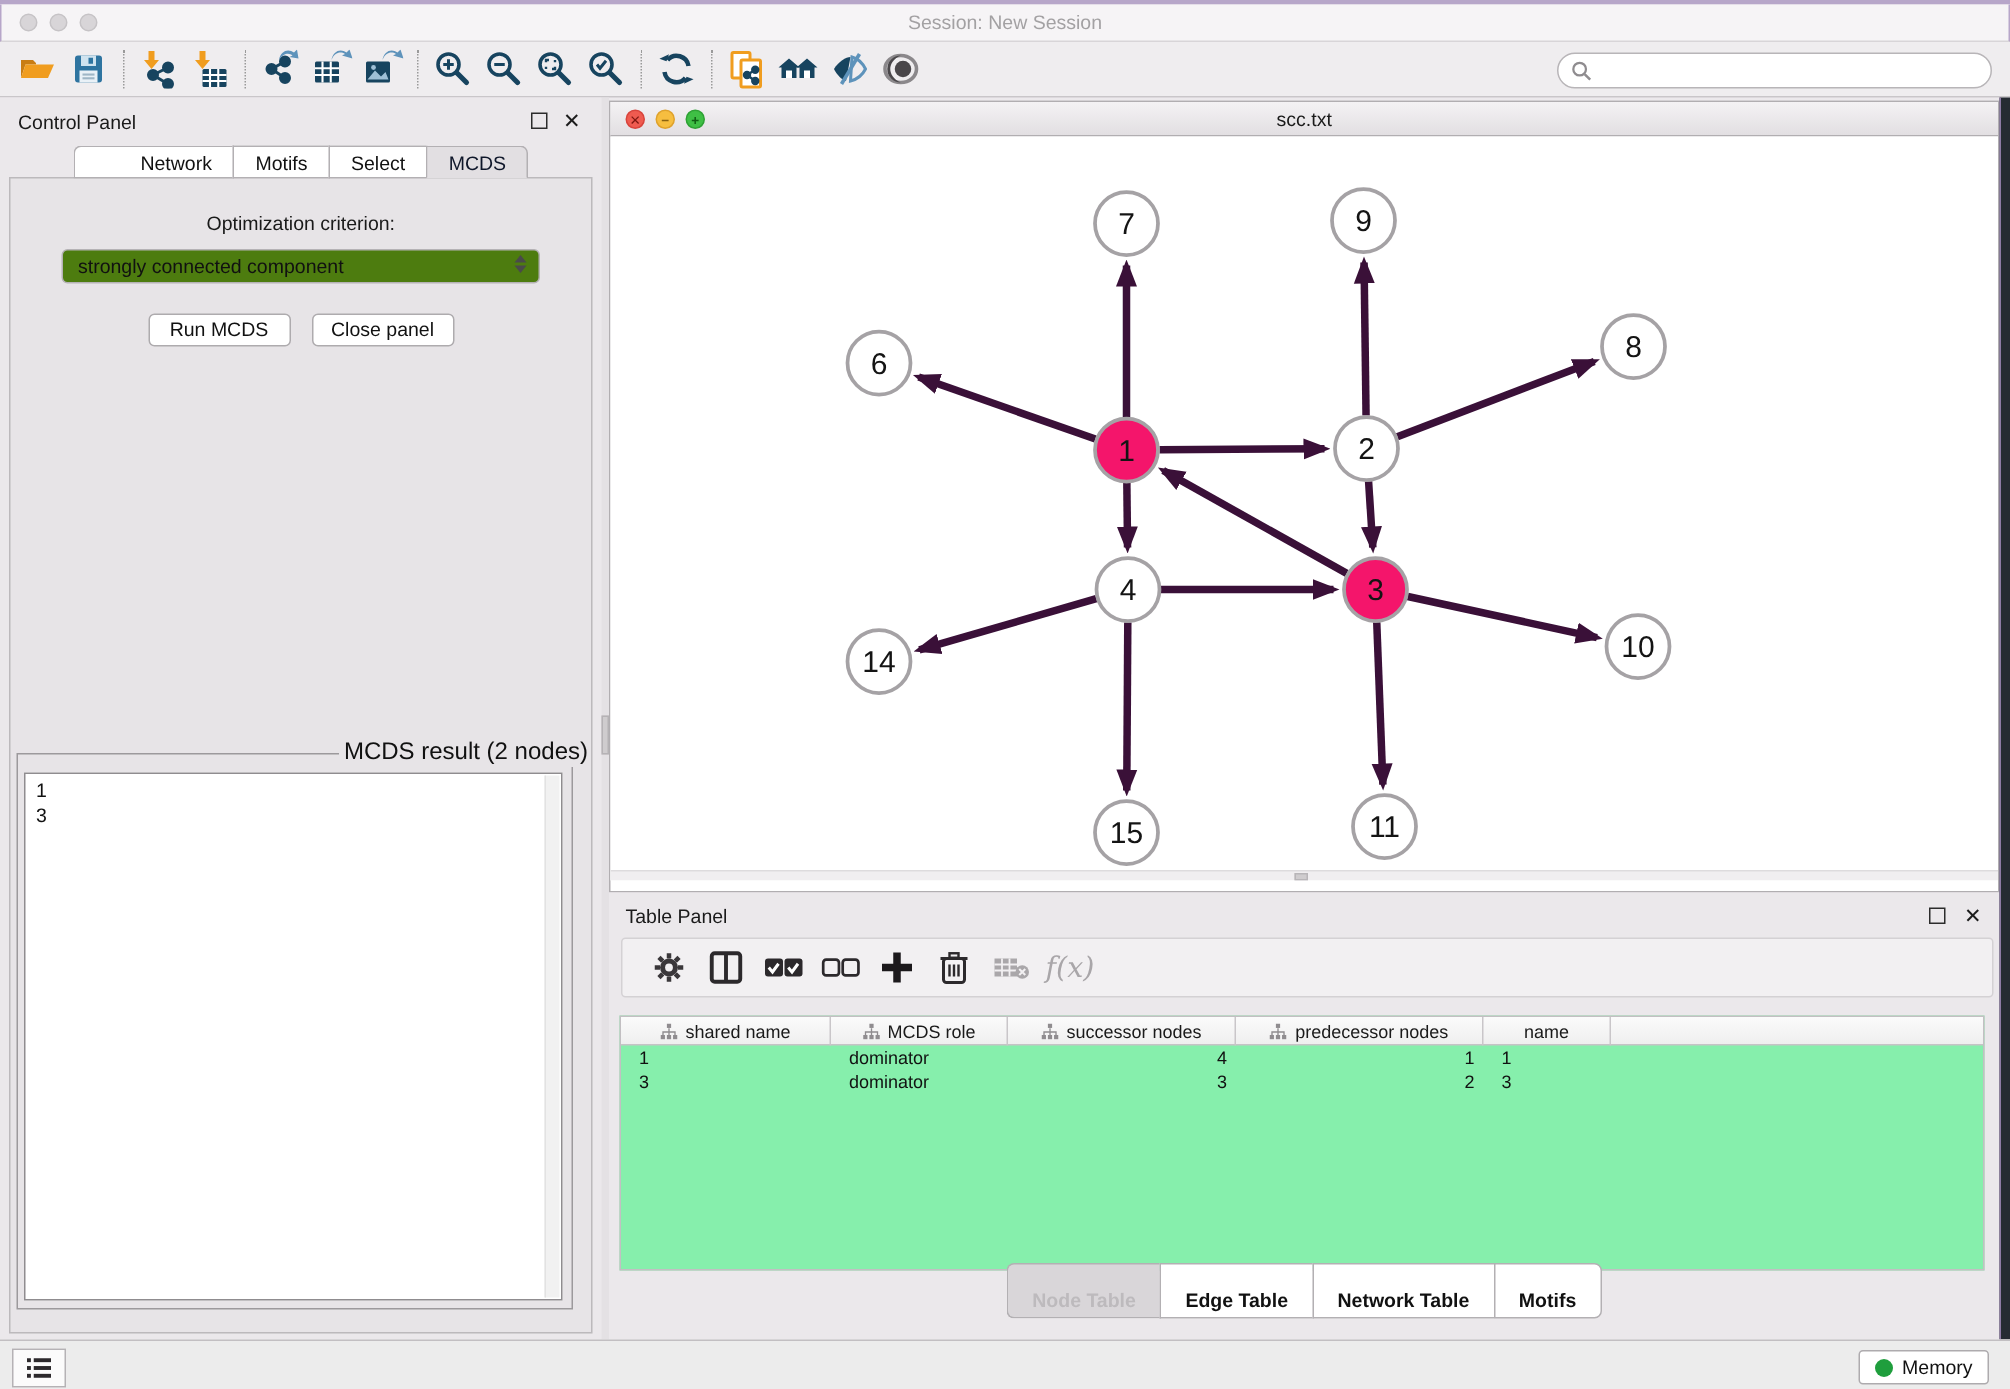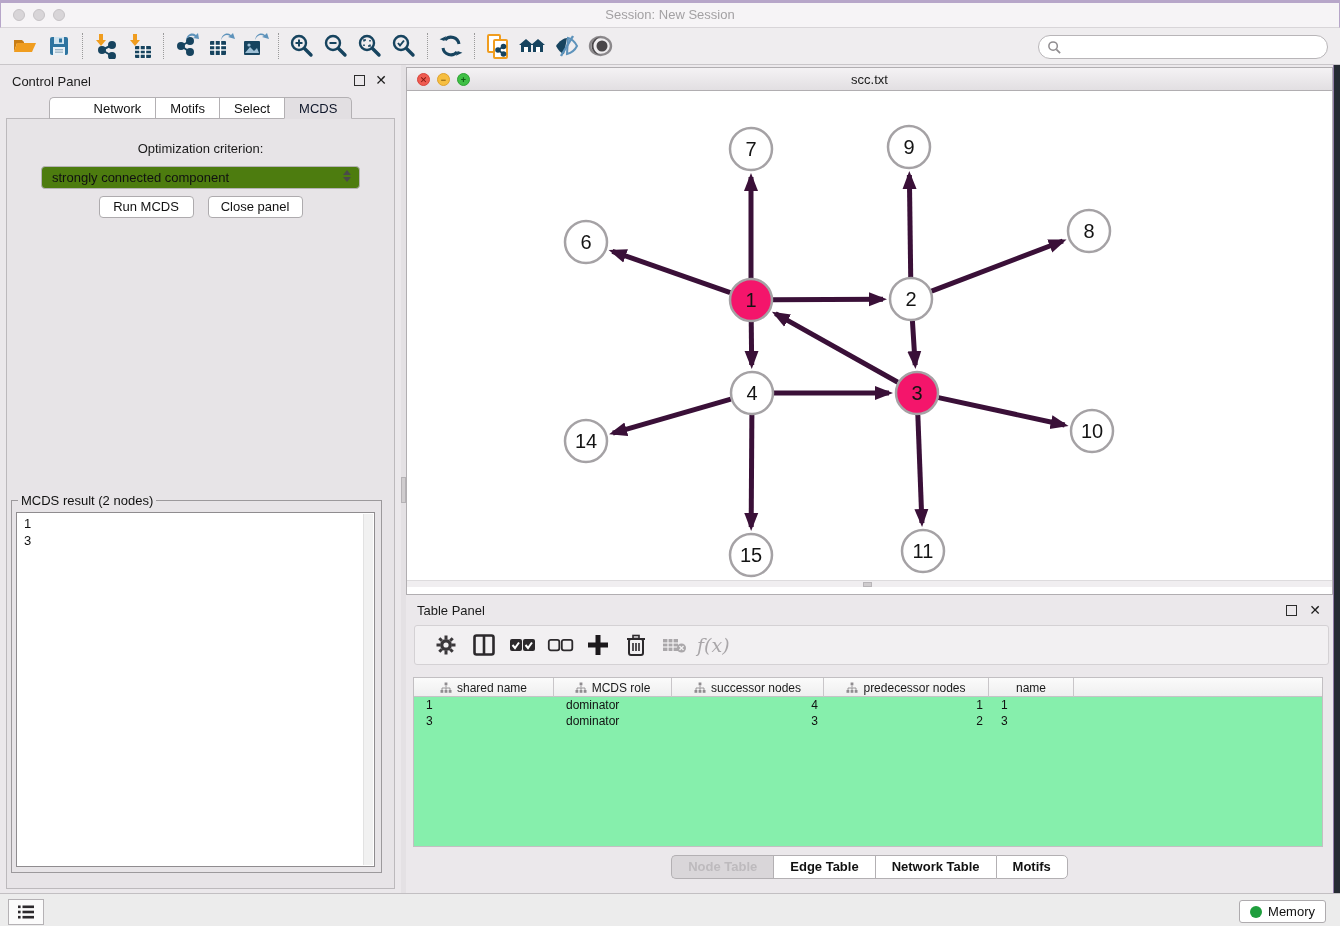--- a/index.html
+++ b/index.html
@@ -28,24 +28,24 @@
   .mtab:first-child { border-radius:5px 0 0 0;padding-left:44px; }
   .mtab:last-child { border-right:1px solid #b3b0b3; border-radius:0 5px 0 0; }
   .mtab.selected { background:#e2dfe2; color:#0f172a; border-bottom-color:#e2dfe2; }
   #cp-content { position:absolute; left:6px; right:6px; top:53px; bottom:4px; background:#e7e4e7; border:1px solid #bcb9bc; }
   #opt-label { margin-top:22px; text-align:center; font-size:13px; color:#1a1a1a; }
   #opt-select { position:relative; margin:10px 34px 0; height:23px; background:#4d7c0f; border:1px solid #b5b2b5; border-radius:4px; font-size:13px; color:#111; display:flex; align-items:center; padding-left:10px; cursor:pointer; }
   #opt-arrows { position:absolute; right:8px; top:3px; display:flex; flex-direction:column; gap:2px; }
   #opt-arrows i { display:block; width:0; height:0; border-left:4px solid transparent; border-right:4px solid transparent; }
   #opt-arrows .up { border-bottom:5px solid #4a4a4a; }
   #opt-arrows .dn { border-top:5px solid #4a4a4a; }
-  #cp-buttons { margin-top:7px; display:flex; justify-content:center; gap:14px; }
+  #cp-buttons { margin-top:20px; display:flex; justify-content:center; gap:14px; }
   .aq-btn { min-width:95px; height:22px; background:#fff; border:1px solid #aeabae; border-radius:4px; font-size:13px; color:#111; text-align:center; line-height:20px; padding:0 12px; cursor:pointer; }
   #mcds-fieldset { position:absolute; left:4px; right:12px; top:374px; height:380px; border:1px solid #9c999c; margin:0; padding:4px 6px 5px 4px; background:transparent; }
-  #mcds-fieldset legend { font-size:13px; color:#111; padding:0 3px; margin-left:2px; }
+  #mcds-fieldset legend { font-size:16px; color:#111; padding:0 3px; margin-left:20px;text-align:right; }
   #mcds-textarea { position:relative; width:100%; height:100%; background:#fff; border:1px solid #8f8c8f; font-size:13px; color:#111; padding:2px 2px 2px 7px; line-height:17px; }
   #mcds-scroll { position:absolute; right:1px; top:1px; bottom:1px; width:10px; background:#f1f1f1; border-left:1px solid #e2e2e2; }
 
   
   #v-splitter { position:absolute; left:401px; top:62px; width:5px; height:828px; background:#e4e1e4; cursor:col-resize; }
   #v-splitter .handle { position:absolute; left:0px; top:412px; width:5px; height:26px; background:#cfccce; border:1px solid #b5b2b5; }
 
   
   #network-window { position:absolute; left:406px; top:64px; width:927px; height:528px; background:#fff; border:1px solid #b1aeb1; }
   #nw-header { position:relative; height:23px; background:linear-gradient(#f4f2f4,#e2dfe2); border-bottom:1px solid #b1aeb1; }
@@ -62,21 +62,21 @@
   .tp-btn { width:34px; height:32px; display:flex; align-items:center; justify-content:center; cursor:pointer; }
   .tp-btn.disabled { cursor:default; }
   #fx-label { font-family:"DejaVu Serif","Liberation Serif",serif; font-style:italic; font-size:19px; color:#a9a6a9; margin-left:2px; }
   #tp-table { position:absolute; left:7px; right:10px; top:82px; bottom:46px; background:#86efac; border:1px solid #c2bfc2; overflow:hidden; }
   #tp-head { display:flex; height:19px; background:linear-gradient(#fbfbfb,#efefef); border-bottom:1px solid #c6c3c6; }
   .th { position:relative; display:flex; align-items:center; justify-content:center; gap:5px; font-size:12px; color:#1a1a1a; border-right:1px solid #c9c6c9; height:19px; }
   .tr { display:flex; height:16px; }
   .td { font-size:12px; color:#111; padding:1px 6px 0 12px; white-space:nowrap; overflow:hidden; }
   .td.right { text-align:right; }
   #tp-tabs { position:absolute; left:0; right:0; bottom:14px; display:flex; justify-content:center; }
-  .btab { font-size:13px; font-weight:bold; padding:3px 16px 4px; background:#fff; border:1px solid #b3b0b3; border-right:none; color:#111; cursor:pointer; }
+  .btab { font-size:13px; font-weight:bold; padding:16px 16px 4px; background:#fff; border:1px solid #b3b0b3; border-right:none; color:#111; cursor:pointer; }
   .btab:first-child { border-radius:5px 0 0 5px; }
   .btab:last-child { border-right:1px solid #b3b0b3; border-radius:0 5px 5px 0; }
   .btab.selected { background:#d9d6d9; color:#bdbabd; }
 
   
   #statusbar { position:absolute; left:0; top:890px; width:1340px; height:36px; background:#ececec; border-top:1px solid #c2bfc2; }
   #list-btn { position:absolute; left:8px; top:5px; width:36px; height:26px; background:#fbfbfb; border:1px solid #b5b2b5; display:flex; align-items:center; justify-content:center; cursor:pointer; }
   #memory-btn { position:absolute; right:14px; top:6px; height:23px; background:#fff; border:1px solid #aeabae; border-radius:3px; display:flex; align-items:center; gap:6px; padding:0 10px; font-size:13px; color:#111; cursor:pointer; }
   #memory-dot { width:12px; height:12px; border-radius:50%; }
   #desktop-strip { position:absolute; left:1333px; top:62px; width:7px; height:828px; background:#252b33; border-left:1px solid #8e7ba6; }

